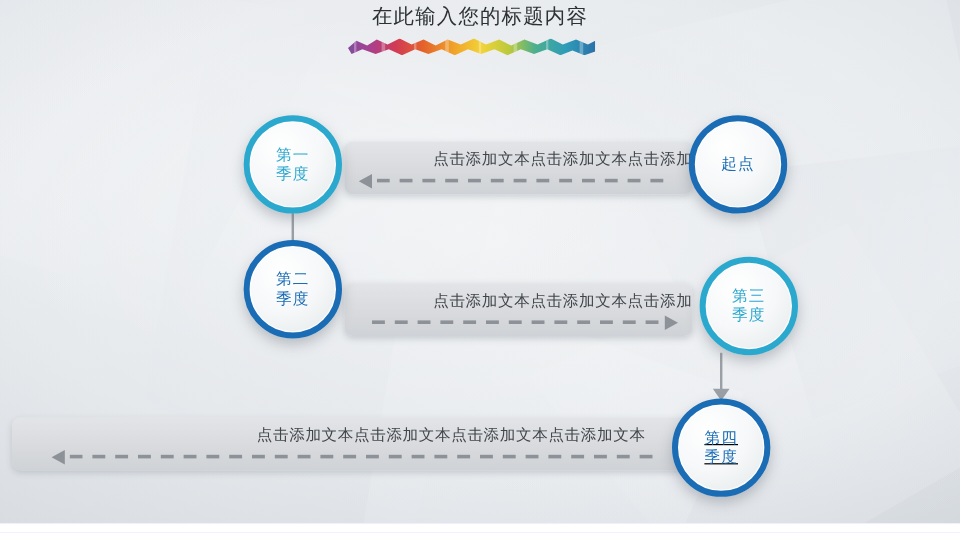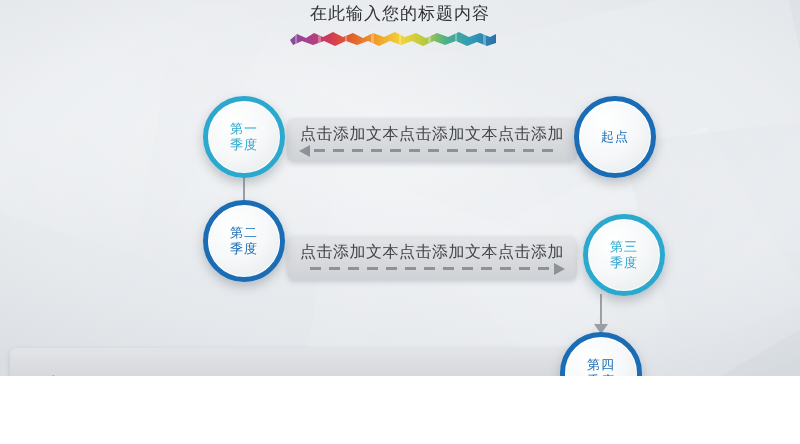--- a/index.html
+++ b/index.html
@@ -9,21 +9,21 @@
   body {
     width: 800px;
     height: 444px;
     overflow: hidden;
     font-family: "Liberation Sans", "DejaVu Sans", sans-serif;
   }
 
   #slide {
     position: relative;
     width: 800px;
-    height: 376px;
+    height: 436px;
     overflow: hidden;
     background: #c4b5fd;
   }
 
   
   .bg-base {
     position: absolute;
     inset: 0;
     background:
       radial-gradient(ellipse 55% 45% at 30% 35%, #f2f4f6 0%, rgba(242,244,246,0) 70%),
@@ -94,22 +94,22 @@
   
   .bar {
     position: absolute;
     background: linear-gradient(180deg, #e2e4e7 0%, #d8dadd 55%, #cfd2d6 100%);
     border-radius: 7px;
     box-shadow: 0 2px 5px rgba(120,128,138,.30);
   }
   .bar-label {
     position: absolute;
     left: 0; right: 0;
-    text-align: center;
-    font-size: 16px;
+    text-align: right;
+    font-size: 13px;
     color: #41464b;
     letter-spacing: .5px;
     white-space: nowrap;
   }
   .dashline {
     position: absolute;
     height: 3px;
     background-image: linear-gradient(to right, #8d9298 0 11px, rgba(0,0,0,0) 11px 19px);
     background-size: 19px 3px;
     background-repeat: repeat-x;
@@ -177,21 +177,21 @@
     text-align: center;
     letter-spacing: 1px;
     white-space: pre-line;
   }
   .node.cyan .node-label { color: #2ba8ce; text-align: center; }
   .node.navy .node-label { color: #1a6cb5; }
 
   #node-q1 { left: 203px; top: 96px; }
   #node-q2 { left: 203px; top: 200px; }
   #node-q3 { left: 583px; top: 214px; }
-  #node-q4 { left: 560px; top: 332px; }
+  #node-q4 { left: 560px; top: 332px; text-decoration: underline; }
   #node-start { left: 574px; top: 96px; }
 </style>
 </head>
 <body>
 
 <div id="slide">
 
   <div class="bg-base"></div>
   <div class="facet f1"></div>
   <div class="facet f2"></div>
@@ -245,20 +245,21 @@
     <div class="dashline" style="left:27px; top:31px; width:240px;"></div>
   </div>
 
   <div class="bar" id="bar-middle">
     <div class="bar-label" style="top:6px;">点击添加文本点击添加文本点击添加</div>
     <div class="dashline" style="left:23px; top:31px; width:240px;"></div>
     <div class="tri tri-right" style="right:12px; top:27px;"></div>
   </div>
 
   <div class="bar" id="bar-bottom">
+    <div class="bar-label" style="top:6px; right:42px; left:0;">点击添加文本点击添加文本点击添加文本点击添加文本</div>
     <div class="tri tri-left" style="left:33px; top:27px;"></div>
     <div class="dashline" style="left:48px; top:31px; width:488px;"></div>
   </div>
 
   <div class="connector" id="conn-q1-q2" style="left:237px; top:176px; height:40px;">
     <div class="stem" style="height:32px;"></div>
     <div class="head"></div>
   </div>
 
   <div class="connector" id="conn-q3-q4" style="left:594px; top:294px; height:40px;">

